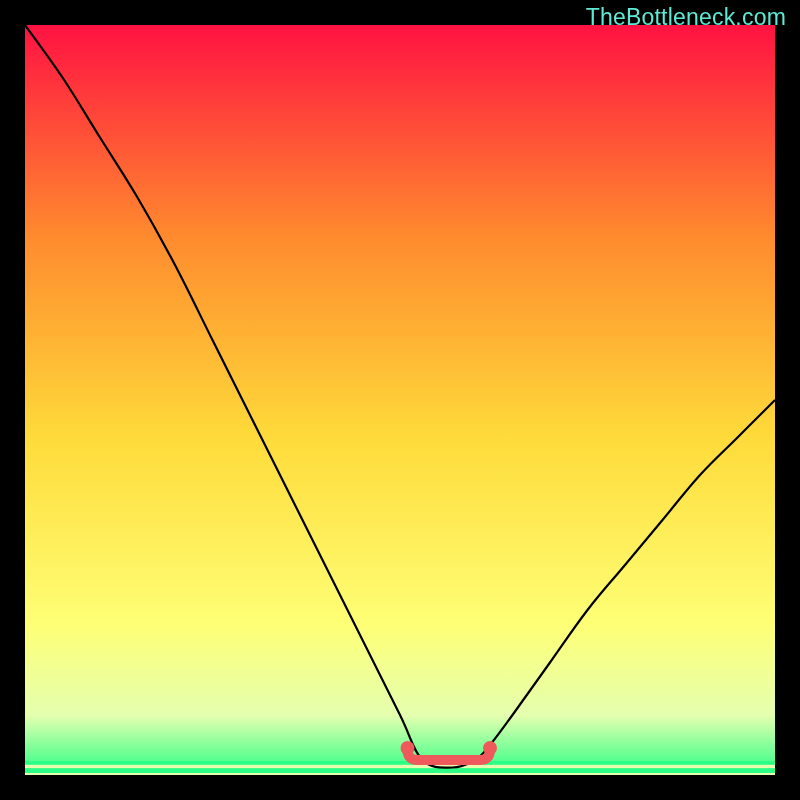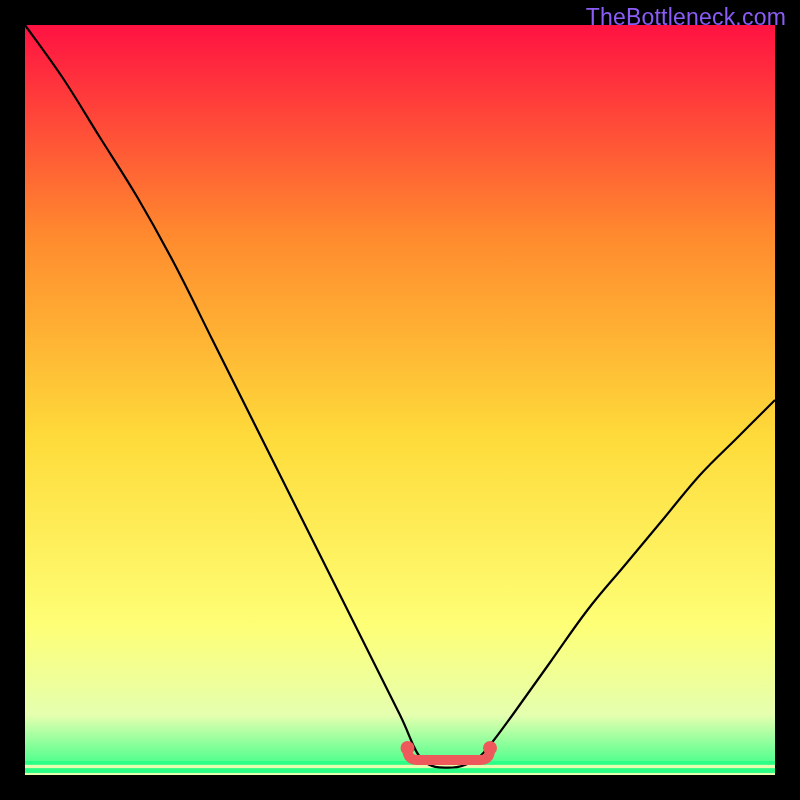--- a/index.html
+++ b/index.html
@@ -15,21 +15,21 @@
     left: 25px;
     top: 25px;
     width: 750px;
     height: 750px;
     background: #000000;
   }
   .watermark {
     position: absolute;
     top: 4px;
     right: 14px;
-    color: #8b5cf6;
+    color: #5eead4;
     font-family: Arial, Helvetica, sans-serif;
     font-size: 23px;
     font-weight: 500;
     letter-spacing: 0.2px;
   }
 </style>
 </head>
 <body>
 
 <div class="frame">

